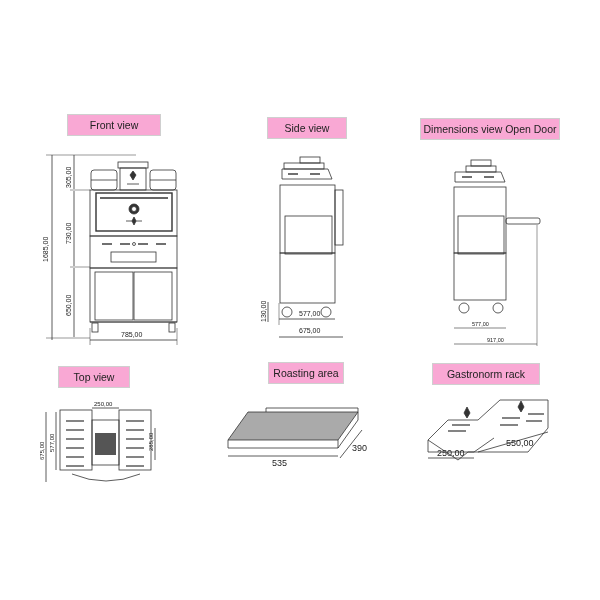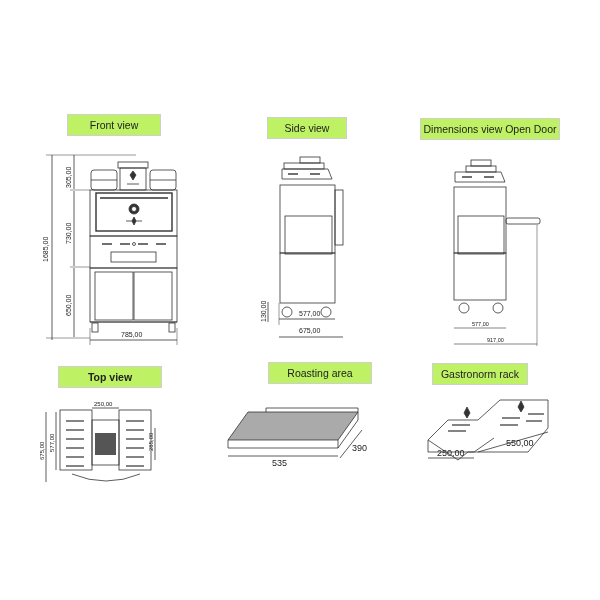--- a/index.html
+++ b/index.html
@@ -1,30 +1,30 @@
 <!DOCTYPE html>
 <html><head>
 <meta charset="utf-8">
 <style>
   html,body{margin:0;padding:0;background:#ffffff;}
   body{width:600px;height:600px;position:relative;overflow:hidden;font-family:"Liberation Sans",sans-serif;}
-  .label{position:absolute;height:22px;border:1px solid #cfcfcf;background:#bef264;box-sizing:border-box;display:flex;align-items:center;justify-content:center;font-size:10.5px;color:#222;}
+  .label{position:absolute;height:22px;border:1px solid #cfcfcf;background:#f9a8d4;box-sizing:border-box;display:flex;align-items:center;justify-content:center;font-size:10.5px;color:#222;}
   svg{position:absolute;left:0;top:0;}
   .dim{font-family:"Liberation Sans",sans-serif;font-size:7px;fill:#222;}
   .dimb{font-family:"Liberation Sans",sans-serif;font-size:9px;fill:#222;}
 </style>
 </head>
 <body>
 
 <div class="label" style="left:67px;top:114px;width:94px;">Front view</div>
 <div class="label" style="left:267px;top:117px;width:80px;">Side view</div>
 <div class="label" style="left:420px;top:118px;width:140px;">Dimensions view Open Door</div>
-<div class="label" style="left:58px;top:366px;width:104px;font-weight:bold;">Top view</div>
-<div class="label" style="left:268px;top:362px;width:104px;">Roasting area</div>
-<div class="label" style="left:432px;top:363px;width:96px;">Gastronorm rack</div>
+<div class="label" style="left:58px;top:366px;width:72px;">Top view</div>
+<div class="label" style="left:268px;top:362px;width:76px;">Roasting area</div>
+<div class="label" style="left:432px;top:363px;width:108px;">Gastronorm rack</div>
 
 <svg width="600" height="600" viewBox="0 0 600 600" fill="none" stroke="#333" stroke-width="0.8">
 
   <g>
 
     <rect x="118" y="162" width="30" height="6"></rect>
     <rect x="120" y="168" width="26" height="22"></rect>
     <path d="M130 175 l3 -4 l3 4 l-3 5 z" fill="#333"></path>
     <path d="M127 184 h12"></path>
     <rect x="91" y="170" width="26" height="20" rx="3"></rect>

